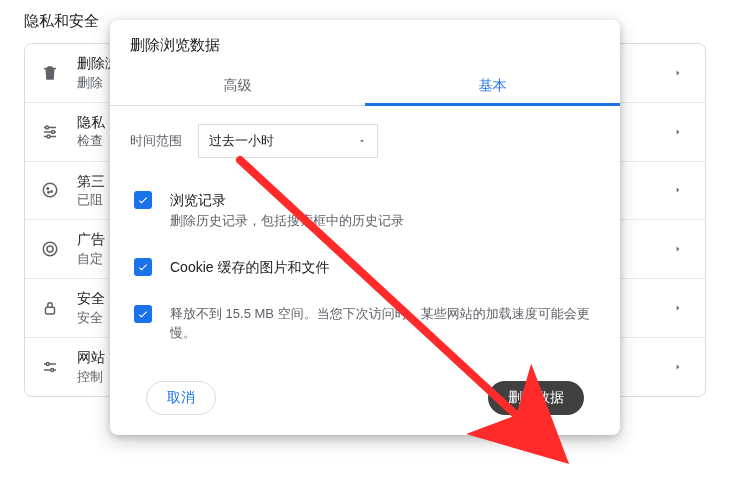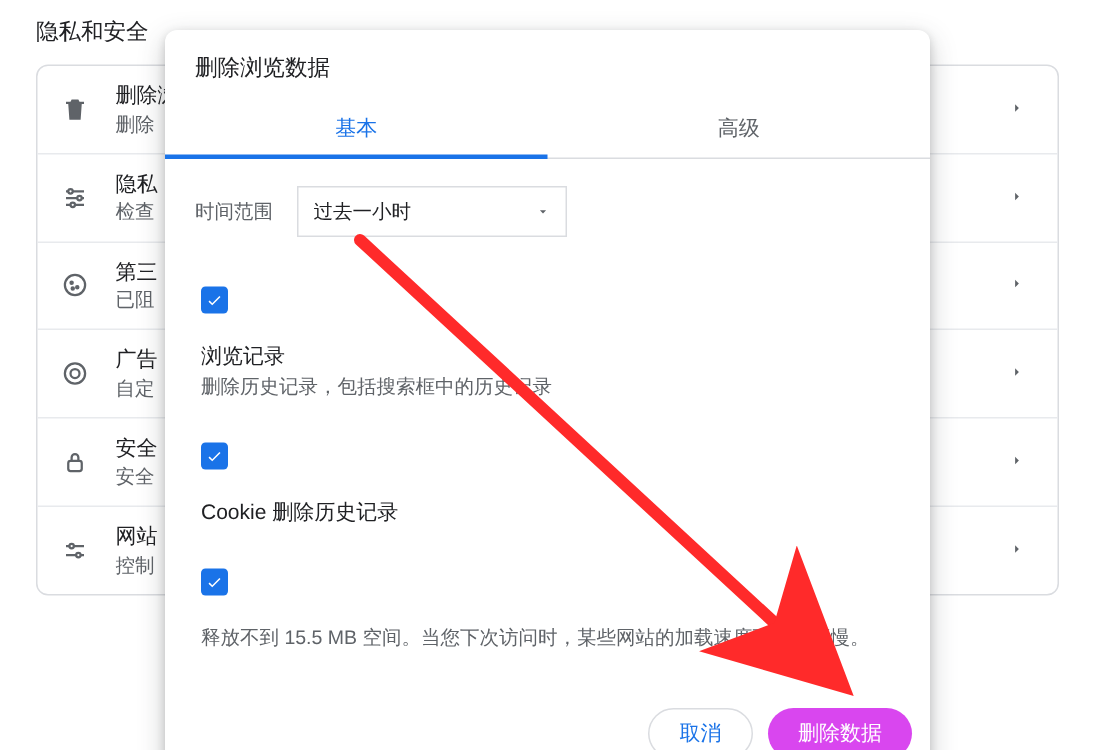--- a/index.html
+++ b/index.html
@@ -106,57 +106,56 @@
     padding: 0 10px;
     font-size:13px;
     color:#202124;
     cursor:pointer;
   }
   .check-row {
     display:flex;
     align-items:flex-start;
     gap: 18px;
     padding: 10px 0 16px 4px;
-    flex-direction: column;
   }
   .checkbox {
     width:18px; height:18px;
     border-radius:3px;
     background:#1a73e8;
     display:flex; align-items:center; justify-content:center;
     flex-shrink:0;
     margin-top:1px;
     cursor:pointer;
   }
   .checkbox svg { fill:#fff; }
   .check-texts { display:flex; flex-direction:column; }
   .check-title { font-size:14px; color:#202124; line-height:1.5; }
   .check-sub { font-size:13px; color:#5f6368; line-height:1.5; }
 
   .dialog-footer {
-    display:flex; justify-content:flex-end;
-    padding: 16px 12px 20px;
+    display:flex; justify-content:space-between;
+    padding: 16px 36px 20px;
     gap: 10px;
   }
   .btn-outline {
     height:34px;
     padding: 0 20px;
     border:1px solid #dadce0;
     border-radius:18px;
     background:#fff;
     color:#1a73e8;
     font-size:14px;
     cursor:pointer;
   }
   .btn-primary {
     height:34px;
     padding: 0 20px;
     border:none;
     border-radius:18px;
-    background:#d946ef;
+    background:#404040;
     color:#fff;
     font-size:14px;
     cursor:pointer;
   }
 
   
   .anno-arrow {
     position:absolute;
     z-index: 40;
     pointer-events:none;
@@ -285,22 +284,22 @@
           </svg>
       </span>
     </div>
 
   </div>
 
   <div class="dialog">
     <div class="dialog-title">删除浏览数据</div>
 
     <div class="tabs">
+      <div class="tab">高级</div>
       <div class="tab active">基本</div>
-      <div class="tab">高级</div>
     </div>
 
     <div class="dialog-body">
 
       <div class="time-row">
         <span class="time-label">时间范围</span>
         <div class="select">
           <span>过去一小时</span>
           <span>
             <svg width="10" height="10" viewBox="0 0 24 24" fill="#5f6368">
@@ -322,21 +321,21 @@
         </div>
       </div>
 
       <div class="check-row">
         <div class="checkbox">
           <svg width="12" height="12" viewBox="0 0 24 24">
               <path d="M9 16.2l-3.5-3.5L4 14.2 9 19 20 8l-1.5-1.5z"></path>
             </svg>
         </div>
         <div class="check-texts">
-          <span class="check-title">Cookie 删除历史记录</span>
+          <span class="check-title">Cookie 缓存的图片和文件</span>
         </div>
       </div>
 
       <div class="check-row">
         <div class="checkbox">
           <svg width="12" height="12" viewBox="0 0 24 24">
               <path d="M9 16.2l-3.5-3.5L4 14.2 9 19 20 8l-1.5-1.5z"></path>
             </svg>
         </div>
         <div class="check-texts">

